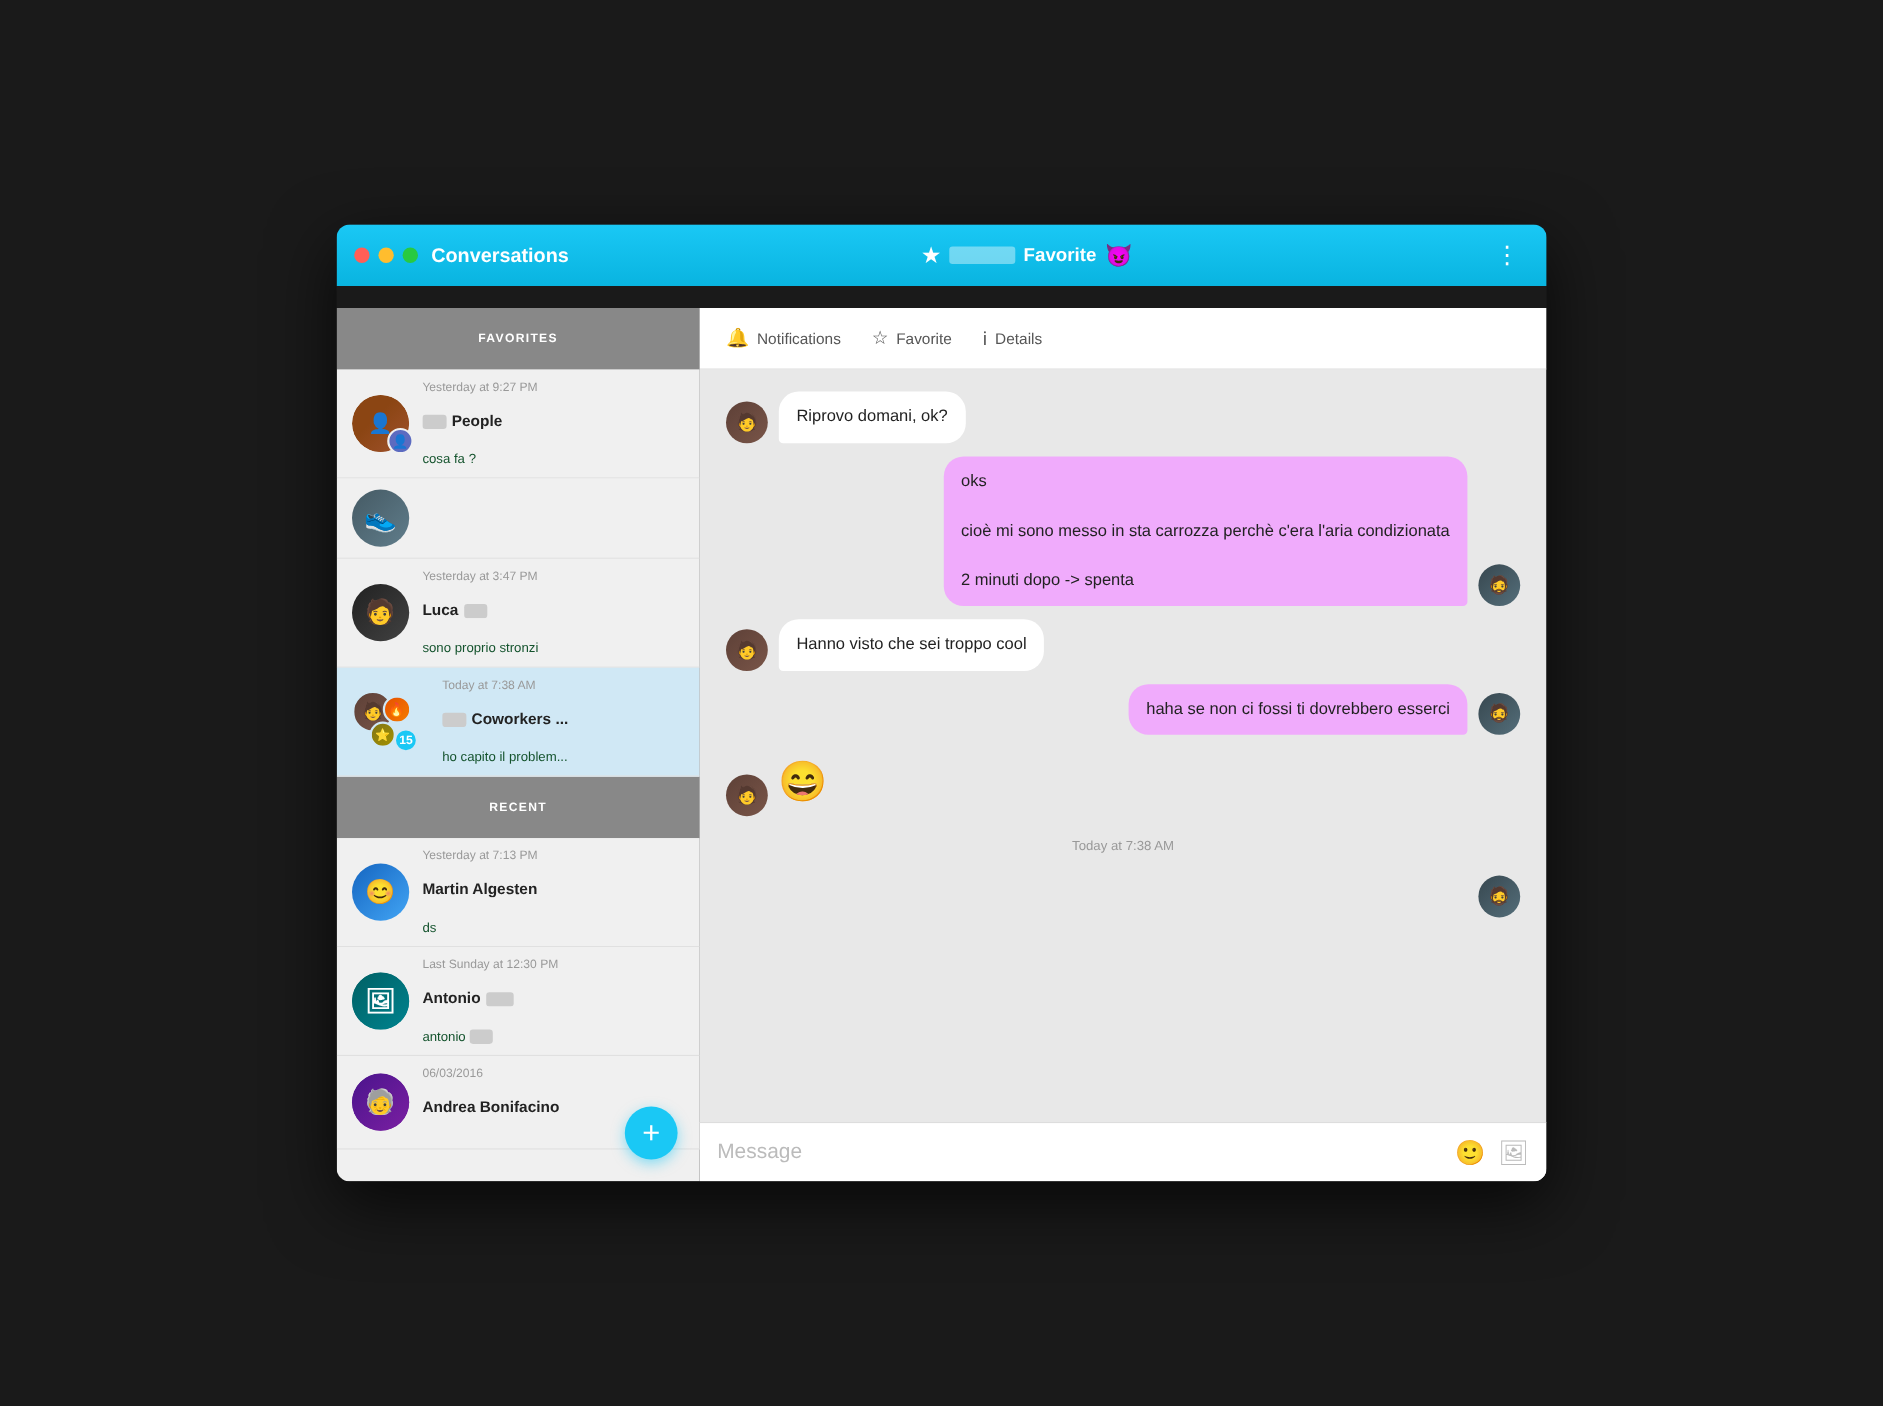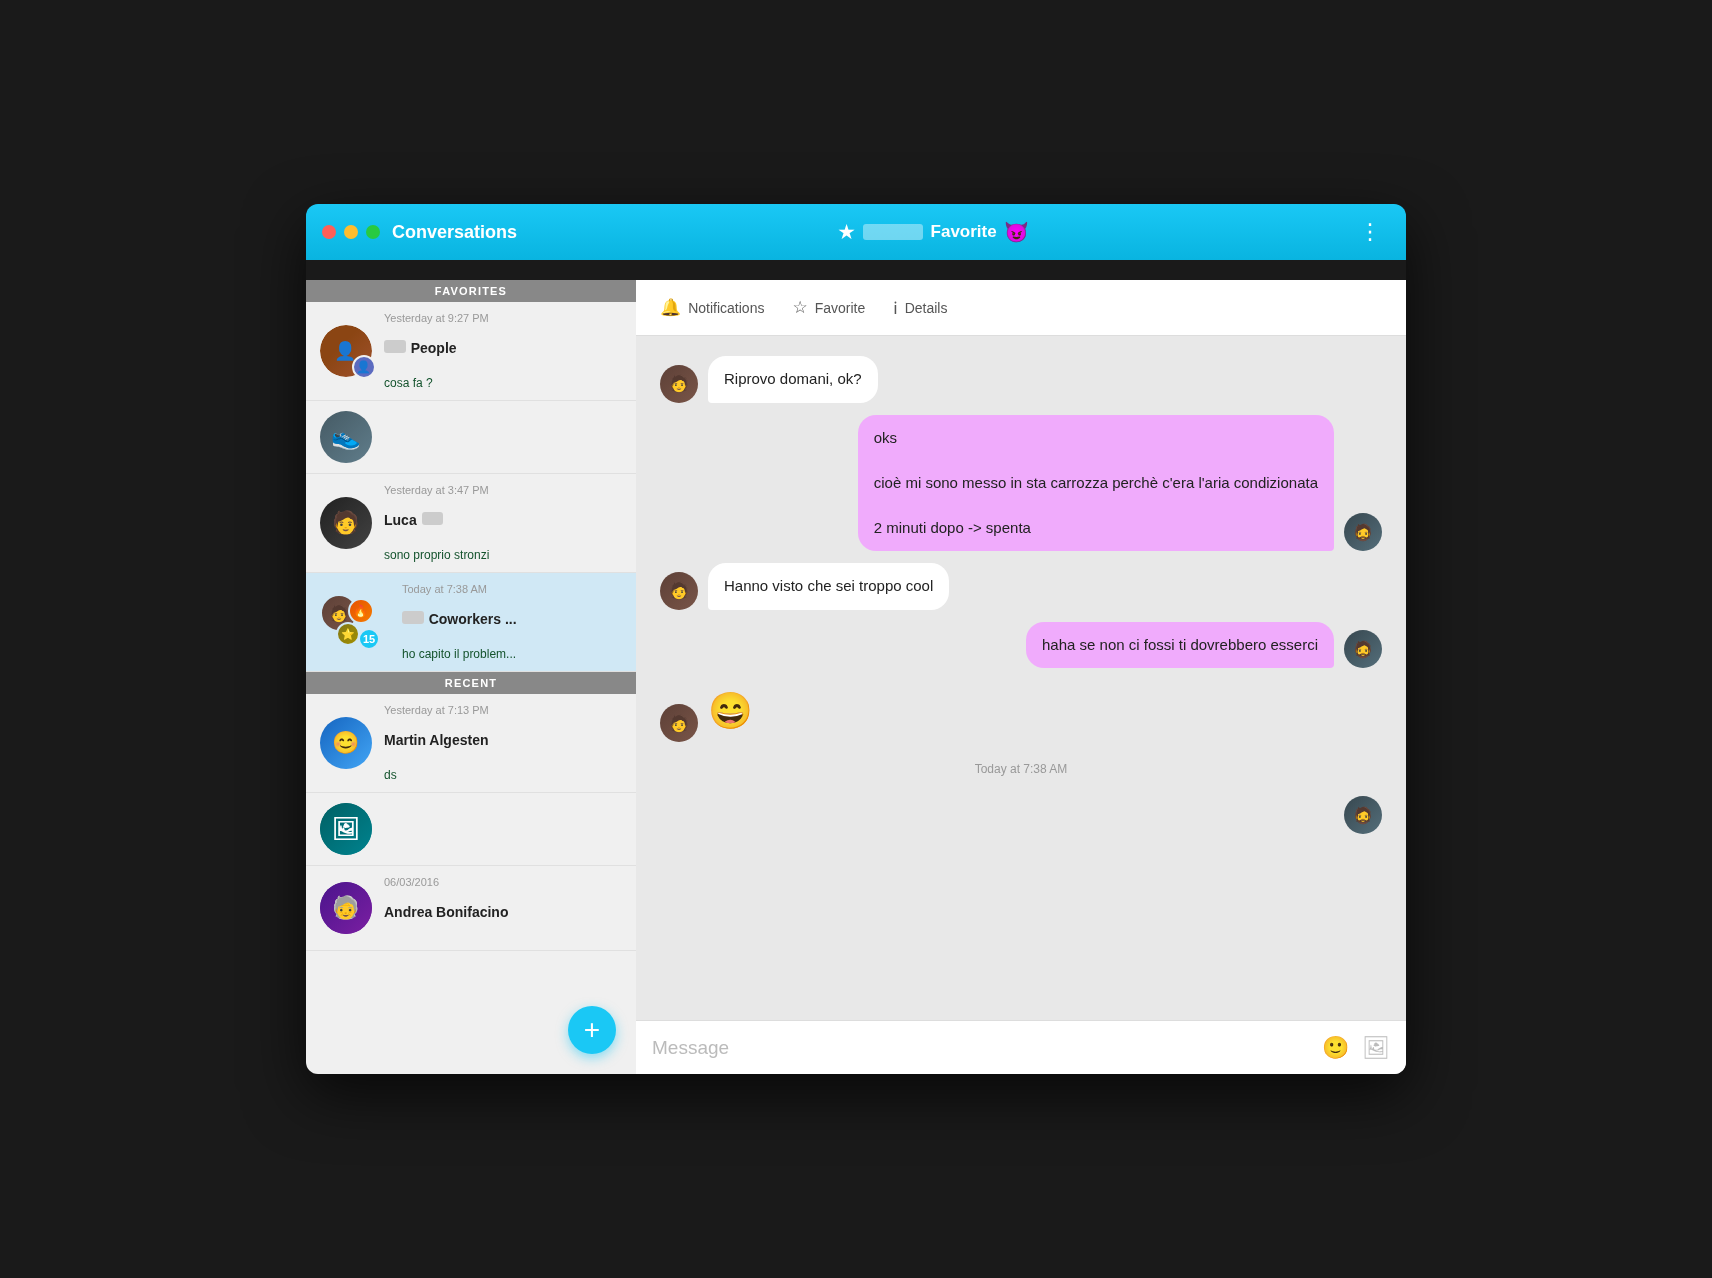--- a/index.html
+++ b/index.html
@@ -97,21 +97,21 @@
       flex-shrink: 0;
       overflow-y: auto;
       position: relative;
     }
     .section-header {
       background: #888;
       color: white;
       font-size: 11px;
       font-weight: 600;
       letter-spacing: 1.2px;
-      padding: 5px 16px;
+      padding: 22px 16px;
       text-align: center;
     }
     .conversation-item {
       display: flex;
       align-items: center;
       padding: 10px 14px;
       border-bottom: 1px solid #e0e0e0;
       cursor: pointer;
       background: #f0f0f0;
       position: relative;
@@ -157,21 +157,21 @@
     .conv-time {
       font-size: 11px;
       color: #999;
       margin-bottom: 2px;
     }
     .conv-name {
       font-size: 14px;
       font-weight: 600;
       color: #222;
       display: flex;
-      align-items: flex-start;
+      align-items: flex-end;
       gap: 5px;
       white-space: nowrap;
       overflow: hidden;
       text-overflow: ellipsis;
       margin-top: 16px;
     }
     .conv-preview {
       font-size: 12px;
       color: #14532d;
       white-space: nowrap;
@@ -433,20 +433,31 @@
           <div class="conv-preview">ds</div>
         </div>
       </div>
 
       <div class="conversation-item">
         <div class="avatar-wrap">
           <div class="avatar av-antonio">
             <div class="av-img" style="background:linear-gradient(135deg,#006064,#00838f);font-size:22px;">🖼</div>
           </div>
         </div>
+        <div class="conv-info">
+          <div class="conv-time">Last Sunday at 12:30 PM</div>
+          <div class="conv-name">
+            <span>Antonio</span>
+            <span class="name-blur">&nbsp;&nbsp;&nbsp;&nbsp;&nbsp;&nbsp;&nbsp;</span>
+          </div>
+          <div class="conv-preview">
+            <span>antonio </span>
+            <span class="name-blur">&nbsp;&nbsp;&nbsp;&nbsp;&nbsp;&nbsp;</span>
+          </div>
+        </div>
       </div>
 
       <div class="conversation-item">
         <div class="avatar-wrap">
           <div class="avatar av-andrea">
             <div class="av-img" style="background:linear-gradient(135deg,#4a148c,#7b1fa2);font-size:22px;">🧓</div>
           </div>
         </div>
         <div class="conv-info">
           <div class="conv-time">06/03/2016</div>

